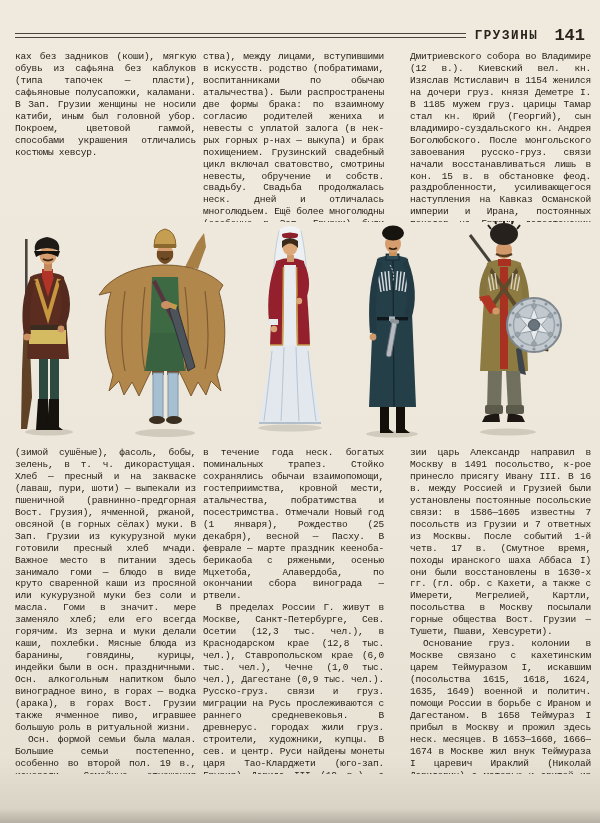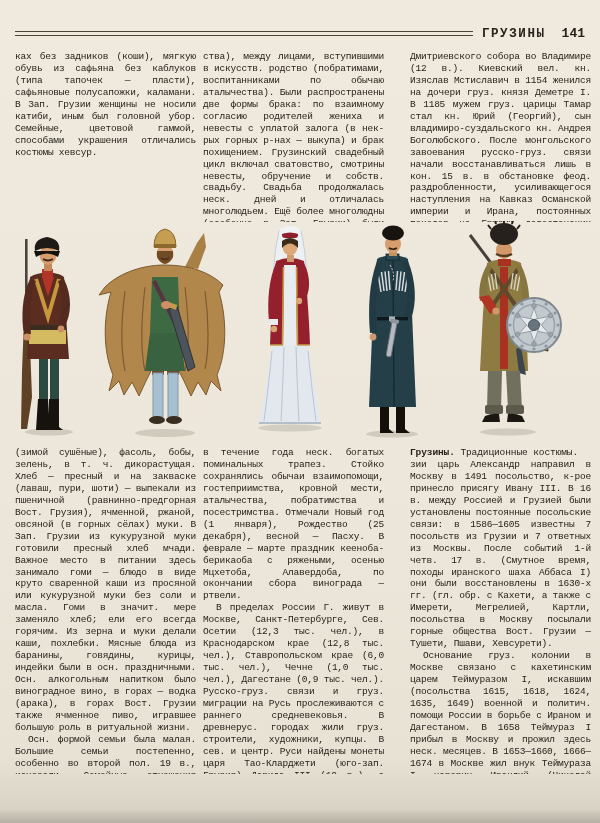--- a/index.html
+++ b/index.html
@@ -5,21 +5,21 @@
   html,body{margin:0;padding:0;background:#b9b4a8;}
   .page{
     position:relative;width:600px;height:823px;overflow:hidden;
     background:linear-gradient(180deg,#efeadd 0%,#ece7da 60%,#e7e2d4 92%,#d6d1c3 99%);
     font-family:Liberation Mono, monospace;
     color:#27221b;
   }
   .hdr{position:absolute;top:26px;left:15px;width:570px;display:flex;align-items:center;}
   .hdr-rule{flex:1;height:3px;border-top:1.1px solid #4a453d;border-bottom:1.1px solid #4a453d;margin-right:9px;}
   .hdr-title{font-weight:bold;font-size:12.5px;letter-spacing:1.6px;}
-  .hdr-page{font-weight:bold;font-size:13px;margin-left:16px;}
+  .hdr-page{font-weight:bold;font-size:17px;margin-left:16px;}
   .col{
     position:absolute;width:181px;overflow:hidden;
     font-size:9.5px;line-height:11.95px;letter-spacing:-0.22px;
     text-align:justify;
   }
   .col p{margin:0;}
   .col p.ind{text-indent:13px;}
   .row-top{top:51px;height:171px;}
   .row-bot{top:447px;height:327px;}
   .c1{left:15px;}.c2{left:203px;}.c3{left:410px;}
@@ -34,21 +34,21 @@
 
 <div class="page">
 
   <div class="hdr">
     <div class="hdr-rule"></div>
     <span class="hdr-title">ГРУЗИНЫ</span>
     <span class="hdr-page">141</span>
   </div>
 
   <div class="col row-top c1">
-    <p>ках без задников (коши), мягкую обувь из сафьяна без каблуков (типа тапочек — пласти), сафьяновые полусапожки, каламани. В Зап. Грузии женщины не носили катиби, иным был головной убор. Семейные, цветовой гаммой, способами украшения отличались костюмы хевсур.</p>
+    <p>ках без задников (коши), мягкую обувь из сафьяна без каблуков (типа тапочек — пласти), сафьяновые полусапожки, каламани. В Зап. Грузии женщины не носили катиби, иным был головной убор. Покроем, цветовой гаммой, способами украшения отличались костюмы хевсур.</p>
   </div>
   <div class="col row-top c2">
     <p>ства), между лицами, вступившими в искусств. родство (побратимами, воспитанниками по обычаю аталычества). Были распространены две формы брака: по взаимному согласию родителей жениха и невесты с уплатой залога (в нек-рых горных р-нах — выкупа) и брак похищением. Грузинский свадебный цикл включал сватовство, смотрины невесты, обручение и собств. свадьбу. Свадьба продолжалась неск. дней и отличалась многолюдьем. Ещё более многолюдны (особенно в Зап. Грузии) были похороны, требовавшие еще больших материальных затрат на устройство</p>
   </div>
   <div class="col row-top c3">
     <p>Дмитриевского собора во Владимире (12 в.). Киевский вел. кн. Изяслав Мстиславич в 1154 женился на дочери груз. князя Деметре I. В 1185 мужем груз. царицы Тамар стал кн. Юрий (Георгий), сын владимиро-суздальского кн. Андрея Боголюбского. После монгольского завоевания русско-груз. связи начали восстанавливаться лишь в кон. 15 в. в обстановке феод. раздробленности, усиливающегося наступления на Кавказ Османской империи и Ирана, постоянных походов на Грузию дагестанских владетелей. В условиях нарастания агрессии Ирана и Турции против Гру-</p>
   </div>
 
   <div class="illo">
     <svg viewBox="0 0 570 224" width="570" height="224">
@@ -240,19 +240,18 @@
 
   <div class="col row-bot c1">
     <p>(зимой сушёные), фасоль, бобы, зелень, в т. ч. дикорастущая. Хлеб — пресный и на закваске (лаваш, пури, шоти) — выпекали из пшеничной (равнинно-предгорная Вост. Грузия), ячменной, ржаной, овсяной (в горных сёлах) муки. В Зап. Грузии из кукурузной муки готовили пресный хлеб мчади. Важное место в питании здесь занимало гоми — блюдо в виде круто сваренной каши из просяной или кукурузной муки без соли и масла. Гоми в значит. мере заменяло хлеб; ели его всегда горячим. Из зерна и муки делали каши, похлебки. Мясные блюда из баранины, говядины, курицы, индейки были в осн. праздничными. Осн. алкогольным напитком было виноградное вино, в горах — водка (арака), в горах Вост. Грузии также ячменное пиво, игравшее большую роль в ритуальной жизни.</p>
     <p class="ind">Осн. формой семьи была малая. Большие семьи постепенно, особенно во второй пол. 19 в., исчезали. Семейные отношения характеризовались строгой патриархальностью и регламентировались целой системой запретов (избеганий). Г. придерживались строгой экзогамии, запрещались браки между кровными родственниками до 7—8-го колена, между однофамильцами, жителями одного квартала, одного теми (обще-</p>
   </div>
   <div class="col row-bot c2">
     <p>в течение года неск. богатых поминальных трапез. Стойко сохранялись обычаи взаимопомощи, гостеприимства, кровной мести, аталычества, побратимства и посестримства. Отмечали Новый год (1 января), Рождество (25 декабря), весной — Пасху. В феврале — марте праздник кееноба-берикаоба с ряжеными, осенью Мцхетоба, Алавердоба, по окончании сбора винограда — ртвели.</p>
     <p class="ind">В пределах России Г. живут в Москве, Санкт-Петербурге, Сев. Осетии (12,3 тыс. чел.), в Краснодарском крае (12,8 тыс. чел.), Ставропольском крае (6,0 тыс. чел.), Чечне (1,0 тыс. чел.), Дагестане (0,9 тыс. чел.). Русско-груз. связи и груз. миграции на Русь прослеживаются с раннего средневековья. В древнерус. городах жили груз. строители, художники, купцы. В сев. и центр. Руси найдены монеты царя Тао-Кларджети (юго-зап. Грузия) Давида III (10 в.), а также араб. дирхемы, чеканившиеся в 9—10 вв. на Тбилисском монетном дворе. Груз. мастера участвовали в росписи Киево-Печерского монастыря, храма Спаса-Нередицы в Новгороде (12 в.), в строит-ве</p>
   </div>
   <div class="col row-bot c3">
-    <p class="caption"><b>Грузины.</b><span> Традиционные костюмы.</span></p>
     <p>зии царь Александр направил в Москву в 1491 посольство, к-рое принесло присягу Ивану III. В 16 в. между Россией и Грузией были установлены постоянные посольские связи: в 1586—1605 известны 7 посольств из Грузии и 7 ответных из Москвы. После событий 1-й четв. 17 в. (Смутное время, походы иранского шаха Аббаса I) они были восстановлены в 1630-х гг. (гл. обр. с Кахети, а также с Имерети, Мегрелией, Картли, посольства в Москву посылали горные общества Вост. Грузии — Тушети, Пшави, Хевсурети).</p>
     <p class="ind">Основание груз. колонии в Москве связано с кахетинским царем Теймуразом I, искавшим (посольства 1615, 1618, 1624, 1635, 1649) военной и политич. помощи России в борьбе с Ираном и Дагестаном. В 1658 Теймураз I прибыл в Москву и прожил здесь неск. месяцев. В 1653—1660, 1666—1674 в Москве жил внук Теймураза I царевич Ираклий (Николай Давидович) с матерью и свитой из 92, с 1666 — из 120 чел. (князья Хохона и Элизбар Давиташвили и др.), составившие ядро груз. колонии. Они занимали видное положение при дворе царя Алексея Михайловича, роднились</p>
   </div>
 
   <div class="shade"></div>
 </div>
 
 </body></html>

